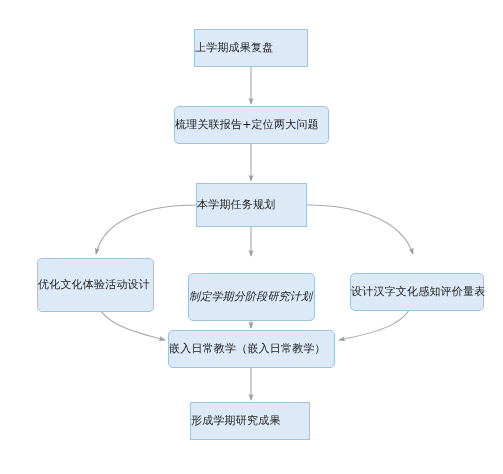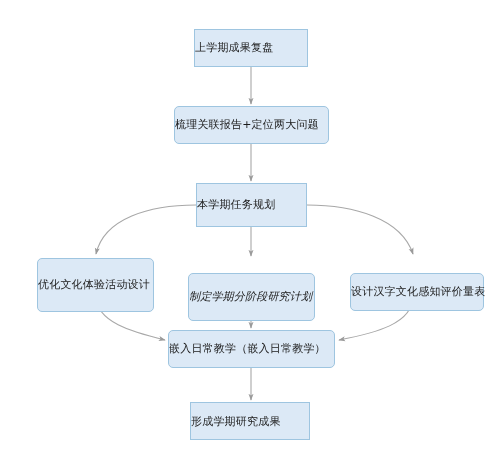--- a/index.html
+++ b/index.html
@@ -107,17 +107,17 @@
   </div>
 
   <div class="node rounded" style="left:350px; top:258px; width:134px; height:38px;margin-top:15px;">
     <span class="node-label">设计汉字文化感知评价量表</span>
   </div>
 
   <div class="node rounded" style="left:168px; top:330px; width:167px; height:38px;">
     <span class="node-label">嵌入日常教学（嵌入日常教学）</span>
   </div>
 
-  <div class="node square" style="left:190px; top:402px; width:120px; height:38px;font-family:Liberation Serif, serif;">
+  <div class="node square" style="left:190px; top:402px; width:120px; height:38px;">
     <span class="node-label">形成学期研究成果</span>
   </div>
 
 </div>
 
 </body></html>

